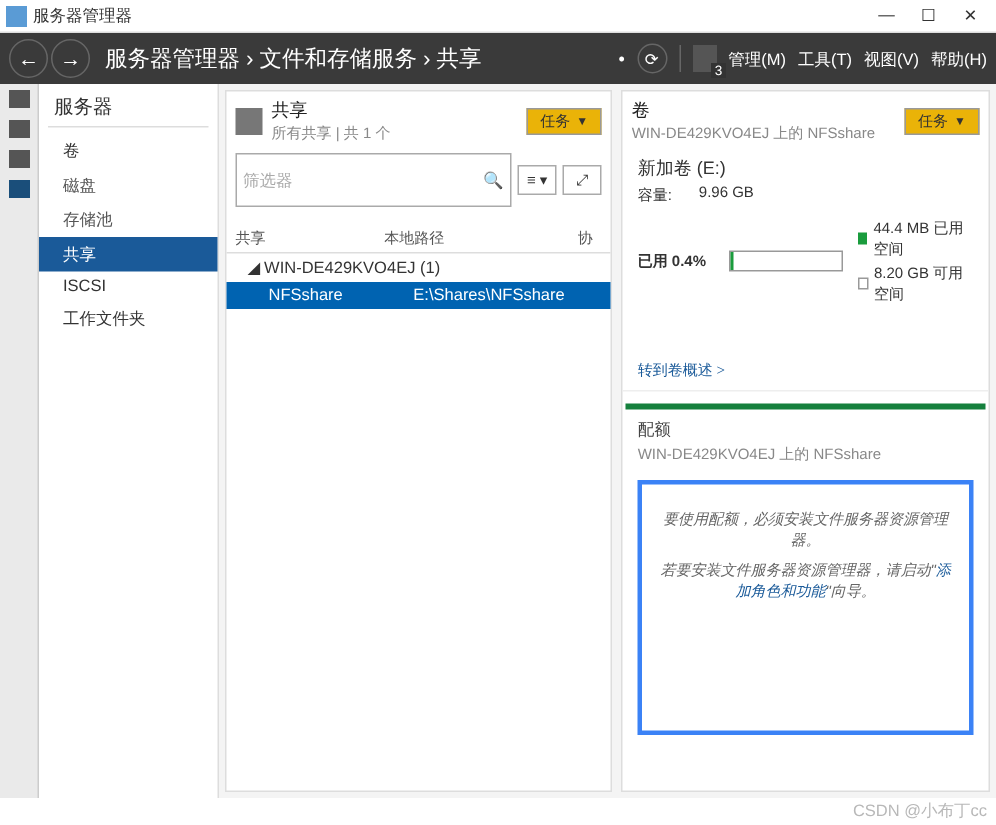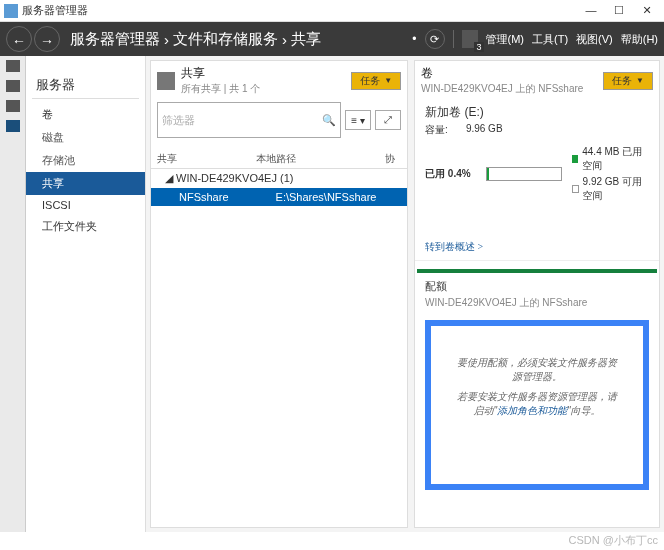--- a/index.html
+++ b/index.html
@@ -20,21 +20,21 @@
   .flag-icon::after{content:"3"; position:absolute; right:-6px; bottom:-4px; background:#333; padding:0 2px; font-size:9px;}
   .divider { width:1px; height:18px; background:#666;}
 
   .main-area { display: flex; height: calc(100% - 56px - 18px); background: #f4f4f4; }
 
   .icon-nav { width: 26px; background: #eaeaea; border-right: 1px solid #ccc; display:flex; flex-direction:column; align-items:center; padding-top:4px; gap:8px;}
   .icon-nav .nav-i { width:14px; height:12px; background:#555;}
   .icon-nav .nav-i.active { background:#1a4e7a;}
 
   .sidebar { width: 120px; background: #fff; border-right: 1px solid #ddd; display:flex; flex-direction:column; }
-  .sidebar .sb-title { padding: 20px 10px 2px; font-size: 13px; color:#333;}
+  .sidebar .sb-title { padding: 6px 10px 2px; font-size: 13px; color:#333;}
   .sidebar .sb-sep { height:1px; background:#ddd; margin: 2px 6px 4px;}
   .sidebar .sb-item { padding: 4px 10px 4px 16px; cursor:pointer; color:#333;}
   .sidebar .sb-item.l2 { color:#555;}
   .sidebar .sb-item.selected { background: #1a5a99; color: #fff; }
 
   .content { flex: 1; display: flex; gap: 6px; padding: 4px; }
   .pane { background:#fff; border:1px solid #ddd; flex:1; display:flex; flex-direction:column; position:relative;}
   .pane.left { flex: 1.05; }
   .pane.right { flex: 1; }
 
@@ -70,21 +70,21 @@
   .progress-fill { position:absolute; left:0; top:0; bottom:0; width:2px; background:#1a9c3d;}
   .legend { display:flex; flex-direction:column; gap:2px;}
   .legend-item { display:flex; align-items:center; gap:4px;}
   .sw-g { width:8px; height:8px; background:#1a9c3d;}
   .sw-w { width:8px; height:8px; border:1px solid #999;}
   .goto-link { color:#1a5a99; font-size:10px; position:absolute; bottom:6px; left:10px;font-family:Liberation Serif, serif;}
 
   .quota-section { padding: 8px 2px 2px;}
   .quota-hdr { font-size:11px; color:#444; border-top:4px solid #15803d; padding:6px 8px 2px;}
   .quota-sub { font-size:10px; color:#888; padding:0 8px 6px;}
-  .quota-box { border:6px solid #3b82f6; margin:4px 8px; height:170px; padding:24px; text-align:center; color:#666; font-size:10px;}
+  .quota-box { border:3px solid #3b82f6; margin:4px 8px; height:170px; padding:10px; text-align:center; color:#666; font-size:10px;}
   .quota-box .it { font-style:italic; margin:6px 0;}
   .quota-box .lnk { color:#1a5a99;}
 
   .left-body { flex:1; position:relative;}
 
   .right-split { display:flex; flex-direction:column; height:100%;}
   .right-top { border-bottom:1px solid #eee; min-height:200px; position:relative; padding-bottom:30px;}
 
   .watermark { position:absolute; right:6px; bottom:2px; font-size:11px; color:#b8b8b8;}
   .wm-bar { position:relative; height:18px; background:#fff;}
@@ -204,21 +204,21 @@
               <div class="progress-bar">
                 <div class="progress-fill"></div>
               </div>
               <div class="legend">
                 <div class="legend-item">
                     <div class="sw-g"></div>
                     <span>44.4 MB 已用空间</span>
                   </div>
                 <div class="legend-item">
                     <div class="sw-w"></div>
-                    <span>9.92 GB 可用空间</span>
+                    <span>8.20 GB 可用空间</span>
                   </div>
               </div>
             </div>
           </div>
           <div class="goto-link">转到卷概述 &gt;</div>
         </div>
 
         <div class="quota-section">
           <div class="quota-hdr">配额</div>
           <div class="quota-sub">WIN-DE429KVO4EJ 上的 NFSshare</div>

